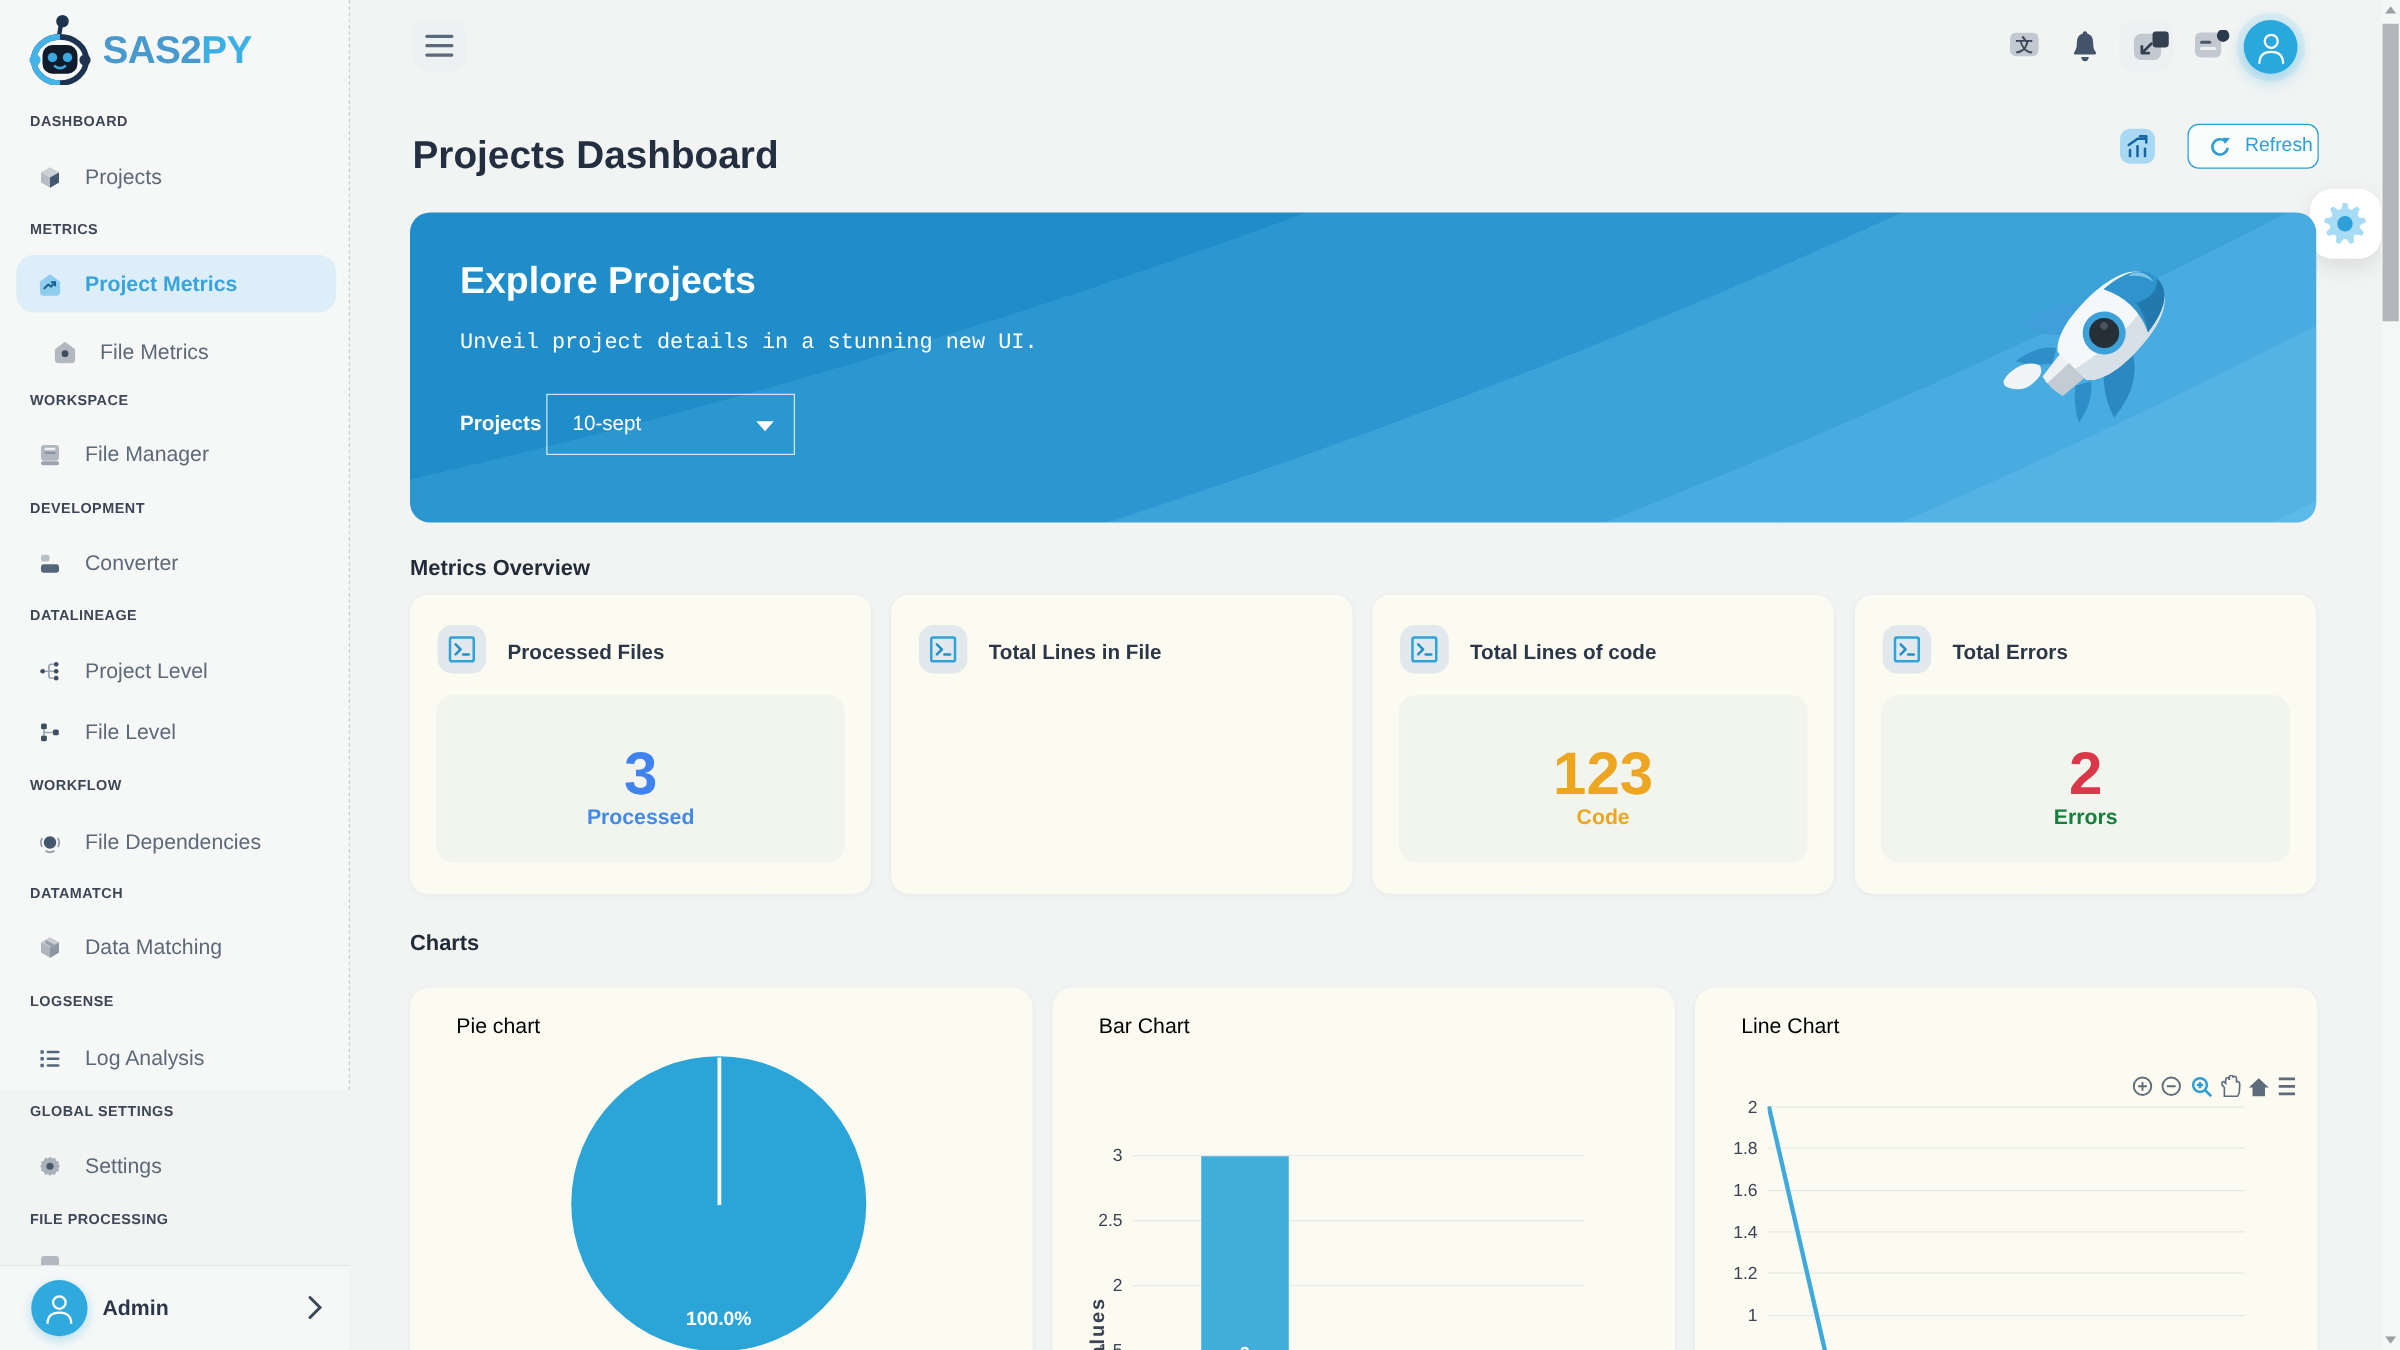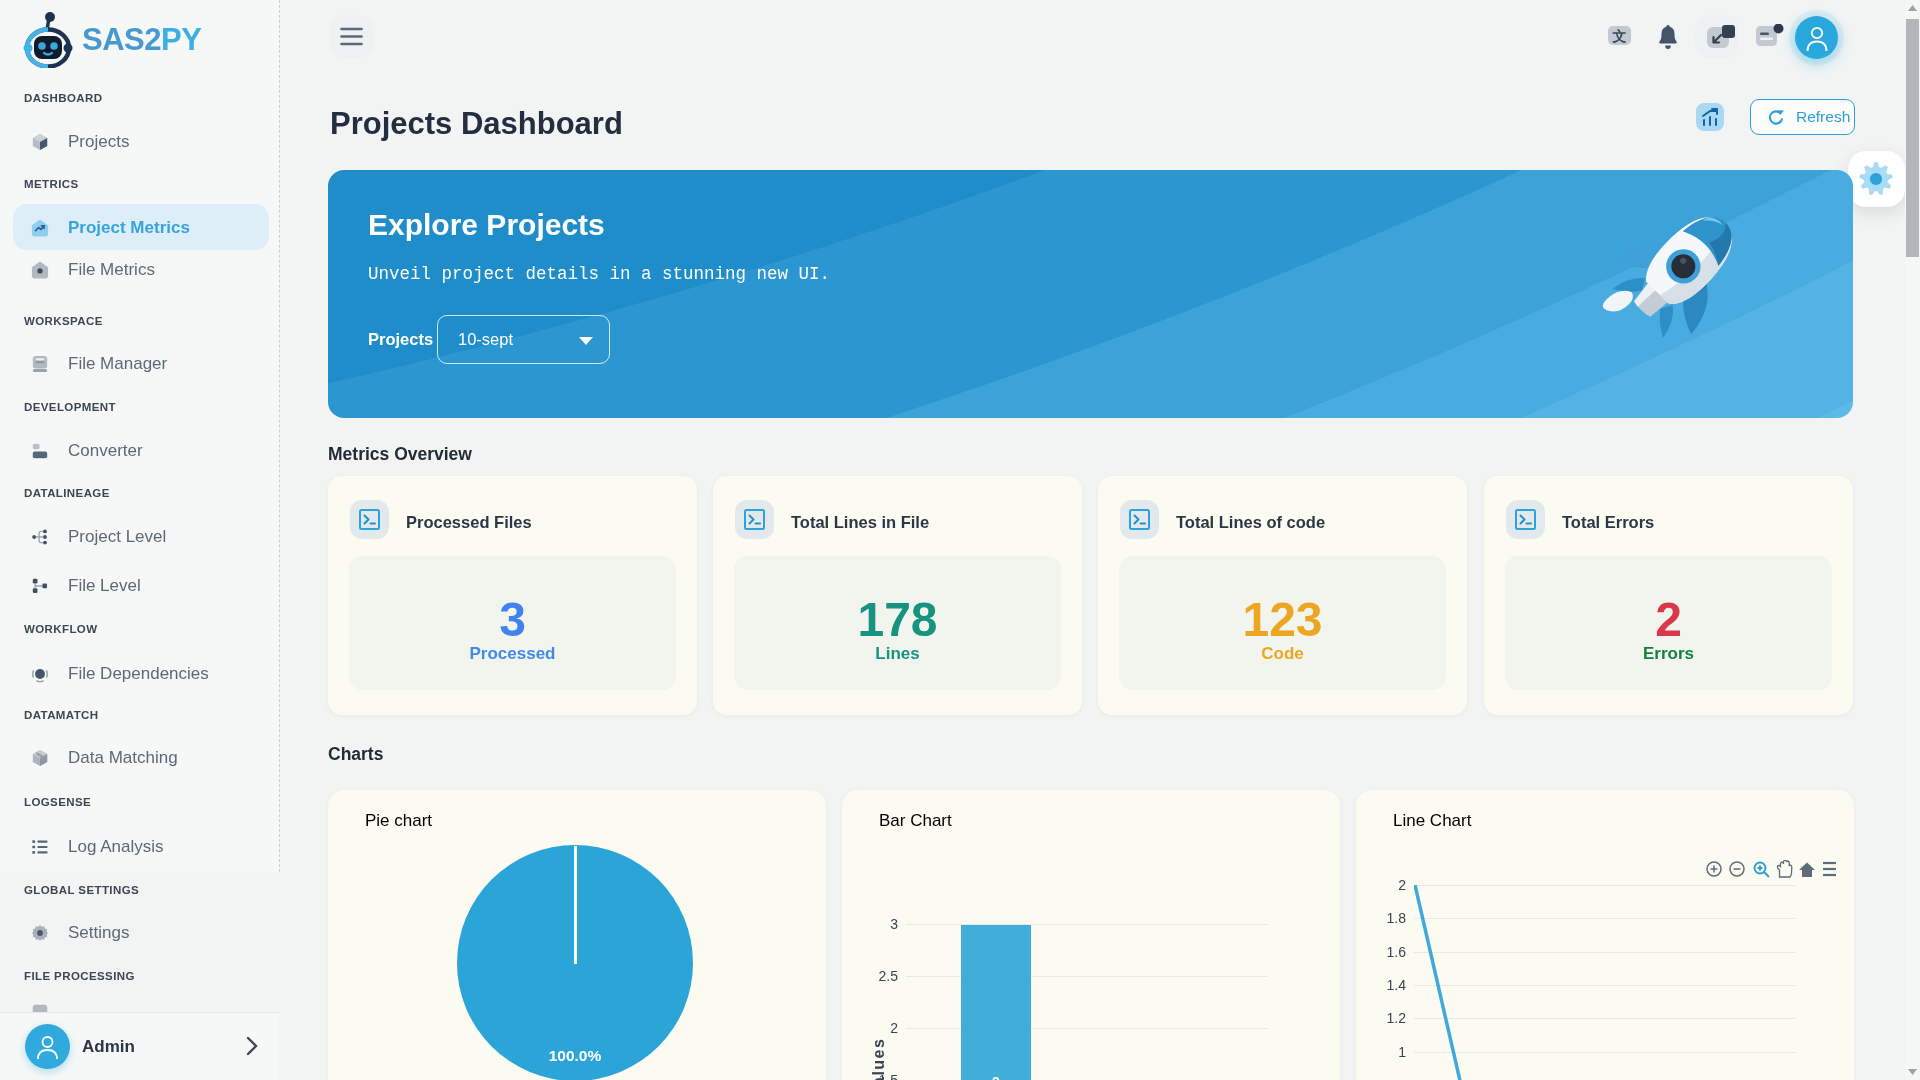--- a/index.html
+++ b/index.html
@@ -26,21 +26,21 @@
 .refreshbtn { position:absolute; left:1750px; top:99px; width:105px; height:36px; border:1px solid #2e9fd6; border-radius:9px; background:#fbfdfc; color:#2e9fd6; font-size:15.5px; }
 .fab { position:absolute; left:1848px; top:151px; width:57px; height:56px; background:#fff; border-radius:18px; box-shadow:0 6px 18px rgba(0,0,0,.10); }
 
 .hero { position:absolute; left:328px; top:170px; width:1525px; height:248px; border-radius:16px; overflow:hidden;
   background:radial-gradient(circle 6500px at -1283px -5409px,
     #1f8dca 0 5767px, #2c96d1 5767px 5949px, #3ca3d8 5949px 6084px,
     #49ace0 6084px 6175px, #54b3e4 6175px 6300px, #5dbae8 6300px); }
 .hero h1 { position:absolute; left:40px; top:38px; font-size:30px; font-weight:700; color:#fff; }
 .hero .sub { position:absolute; left:40px; top:94px; font-size:17.5px; color:#fff;font-family:Liberation Mono, monospace; }
 .hero .plabel { position:absolute; left:40px; top:160px; font-size:16.5px; font-weight:700; color:#fff; }
-.hero .select { position:absolute; left:109px; top:145px; width:173px; height:49px; border:1.5px solid rgba(255,255,255,.78); border-radius:10px; }
+.hero .select { position:absolute; left:109px; top:145px; width:199px; height:49px; border:1.5px solid rgba(255,255,255,.78); border-radius:0; }
 .hero .select .val { position:absolute; left:20px; top:14px; font-size:16.5px; color:#fff; }
 .hero .select .caret { position:absolute; right:16px; top:21px; width:0; height:0; border-left:7px solid transparent; border-right:7px solid transparent; border-top:8px solid #fff; }
 
 .h2 { position:absolute; left:328px; font-size:17.5px; font-weight:700; color:#222b38; }
 .mcard { position:absolute; top:476px; width:369px; height:239px; background:#fcfbf2; border-radius:14px; box-shadow:0 1px 4px rgba(60,70,80,.06); }
 .mcard .ibox { position:absolute; left:22px; top:24px; width:39px; height:39px; border-radius:12px; background:#e2e9ec; }
 .mcard .t { position:absolute; left:78px; top:37px; font-size:16.5px; font-weight:700; color:#2b3647; }
 .mcard .statbox { position:absolute; left:21px; top:80px; width:327px; height:134px; background:#f2f4ee; border-radius:14px; }
 .mcard .num { position:absolute; width:100%; top:40px; text-align:center; font-size:48px; font-weight:700; line-height:1; }
 .mcard .lab { position:absolute; width:100%; top:88px; text-align:center; font-size:17px;font-weight:bold; }
@@ -78,21 +78,21 @@
     <div class="sec" style="top:178px;">METRICS</div>
     <div class="pill"></div>
     <div class="item active" style="top:206px;">
       <svg class="ic" viewBox="0 0 20 20">
           <path d="M10 0.5 L19 7 L19 16 Q19 19.5 15.5 19.5 L4.5 19.5 Q1 19.5 1 16 L1 7 Z" fill="#8fcdef"></path>
           <path d="M5 13 L8.5 9.5 L11 11.5 L14.5 7.5" fill="none" stroke="#1c5f93" stroke-width="1.8" stroke-linecap="round" stroke-linejoin="round"></path>
           <path d="M11.5 7.5 L14.5 7.5 L14.5 10.5" fill="none" stroke="#1c5f93" stroke-width="1.8" stroke-linecap="round" stroke-linejoin="round"></path>
         </svg>
       <div class="lb">Project Metrics</div>
     </div>
-    <div class="item" style="top:248px;">
+    <div class="item" style="top:260px;margin-left:12px;">
       <svg class="ic" viewBox="0 0 20 20">
           <path d="M10 0.5 L19 7 L19 16 Q19 19.5 15.5 19.5 L4.5 19.5 Q1 19.5 1 16 L1 7 Z" fill="#b2b8c0"></path>
           <circle cx="10" cy="11" r="3" fill="#3f4d60"></circle>
         </svg>
       <div class="lb">File Metrics</div>
     </div>
     <div class="sec" style="top:315px;">WORKSPACE</div>
     <div class="item" style="top:342px;">
       <svg class="ic" viewBox="0 0 20 20">
           <rect x="2" y="1" width="16" height="14" rx="3" fill="#b2b8c0"></rect>
@@ -303,24 +303,20 @@
   </div>
   <div class="mcard" style="left:713px;">
     <div class="ibox">
         <svg style="position:absolute;left:8px;top:8px;" width="23" height="23" viewBox="0 0 23 23">
           <rect x="2" y="2" width="19" height="19" rx="1.5" fill="none" stroke="#2fa2da" stroke-width="2"></rect>
           <path d="M6.5 7.5 L10.5 11.5 L6.5 15.5" fill="none" stroke="#2391c9" stroke-width="2" stroke-linecap="round" stroke-linejoin="round"></path>
           <line x1="12.5" y1="15.5" x2="17" y2="15.5" stroke="#2391c9" stroke-width="2" stroke-linecap="round"></line>
         </svg>
       </div>
     <div class="t">Total Lines in File</div>
-    <div class="statbox">
-        <div class="num" style="color:#17947f;">178</div>
-        <div class="lab" style="color:#17947f;">Lines</div>
-      </div>
   </div>
   <div class="mcard" style="left:1098px;">
     <div class="ibox">
         <svg style="position:absolute;left:8px;top:8px;" width="23" height="23" viewBox="0 0 23 23">
           <rect x="2" y="2" width="19" height="19" rx="1.5" fill="none" stroke="#2fa2da" stroke-width="2"></rect>
           <path d="M6.5 7.5 L10.5 11.5 L6.5 15.5" fill="none" stroke="#2391c9" stroke-width="2" stroke-linecap="round" stroke-linejoin="round"></path>
           <line x1="12.5" y1="15.5" x2="17" y2="15.5" stroke="#2391c9" stroke-width="2" stroke-linecap="round"></line>
         </svg>
       </div>
     <div class="t">Total Lines of code</div>

